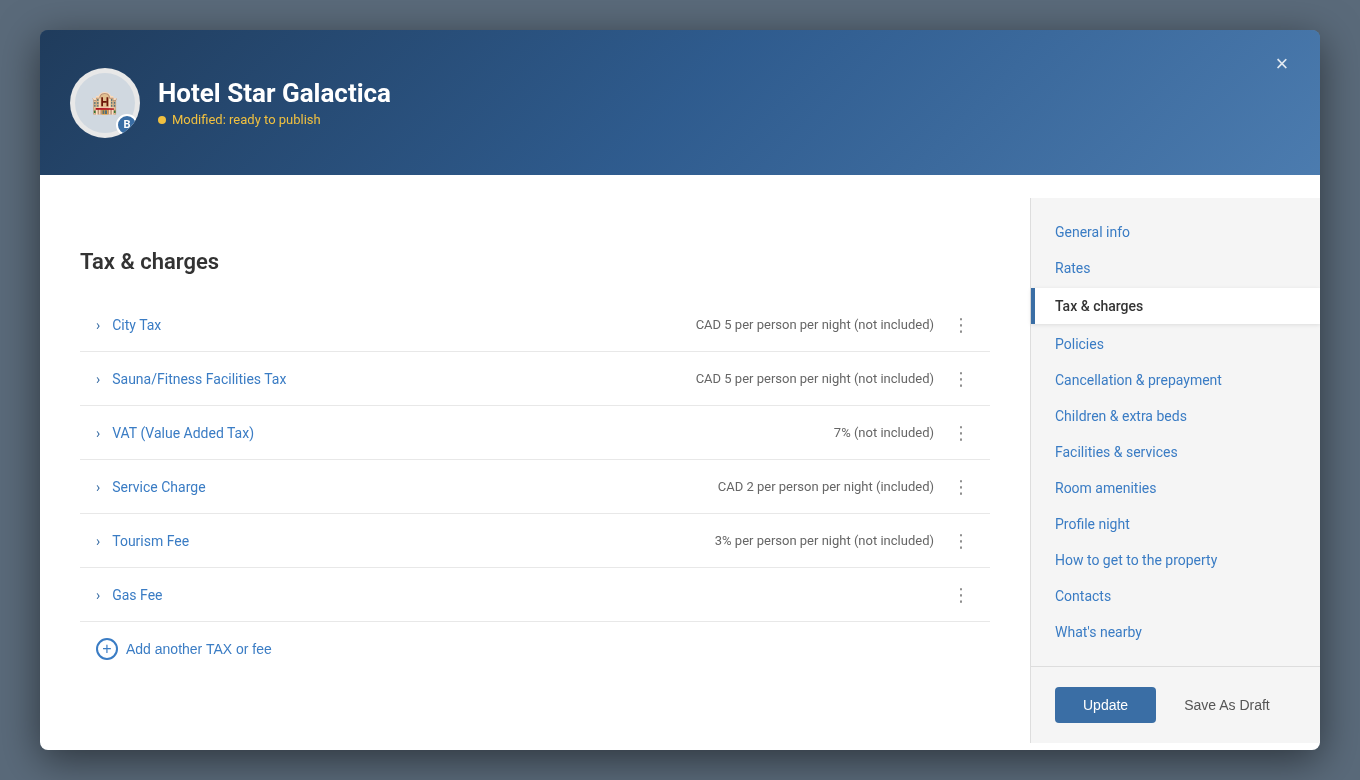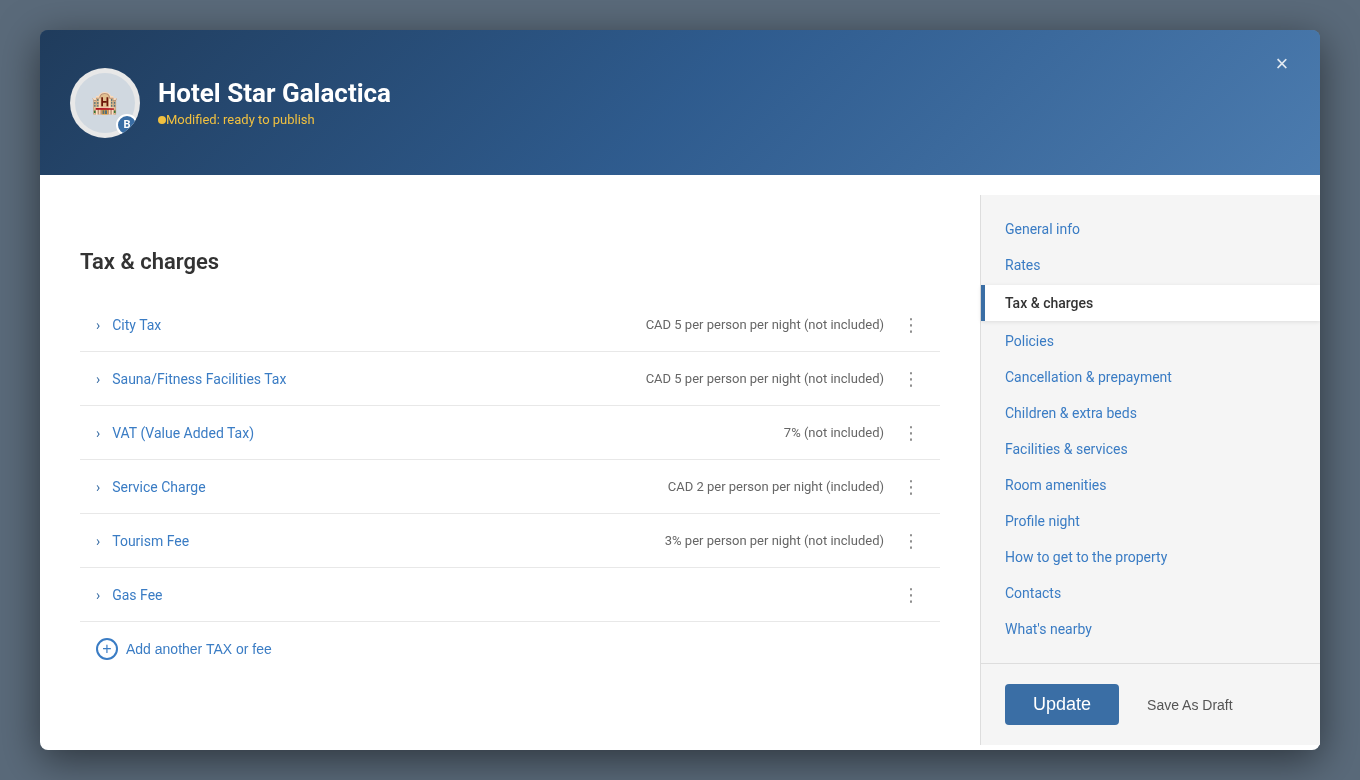--- a/index.html
+++ b/index.html
@@ -80,20 +80,21 @@
       border: 2px solid white;
     }
     .hotel-info h1 {
       color: white;
       font-size: 26px;
       font-weight: 700;
     }
     .hotel-status {
       display: flex;
       align-items: center;
+      gap: 6px;
       margin-top: 4px;
     }
     .status-dot {
       width: 8px;
       height: 8px;
       border-radius: 50%;
       background: #f0c040;
     }
     .hotel-status span {
       color: #f0c040;
@@ -186,21 +187,21 @@
       border: 2px solid #3a7cc4;
       border-radius: 50%;
       display: flex;
       align-items: center;
       justify-content: center;
       font-size: 16px;
       color: #3a7cc4;
       line-height: 1;
     }
     .sidebar {
-      width: 340px;
+      width: 290px;
       background: #f5f5f5;
       border-left: 1px solid #ddd;
       display: flex;
       flex-direction: column;
       margin-top: 15px;
     }
     .nav-list {
       flex: 1;
       padding: 16px 0;
     }
@@ -231,21 +232,21 @@
       gap: 12px;
       border-top: 1px solid #ddd;
       background: #f5f5f5;
     }
     .btn-update {
       background: #3a6ea5;
       color: white;
       border: none;
       padding: 10px 28px;
       border-radius: 4px;
-      font-size: 18px;
+      font-size: 14px;
       cursor: pointer;
       font-weight: 500;
     }
     .btn-draft {
       background: none;
       color: #555;
       border: none;
       padding: 10px 16px;
       font-size: 14px;
       cursor: pointer;

